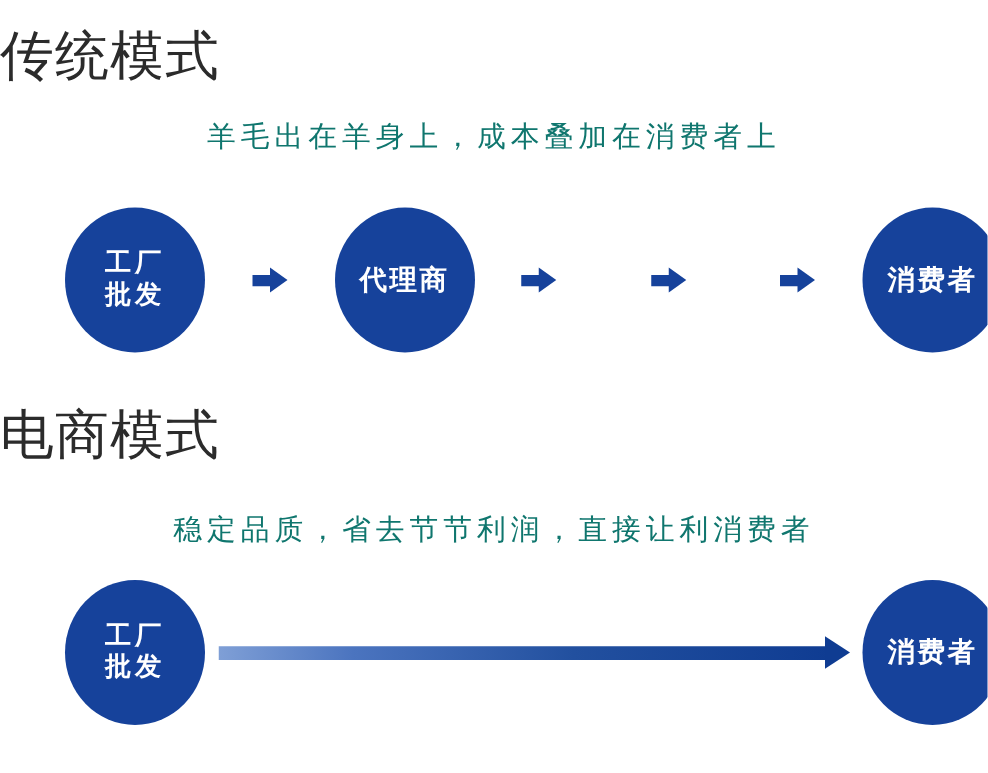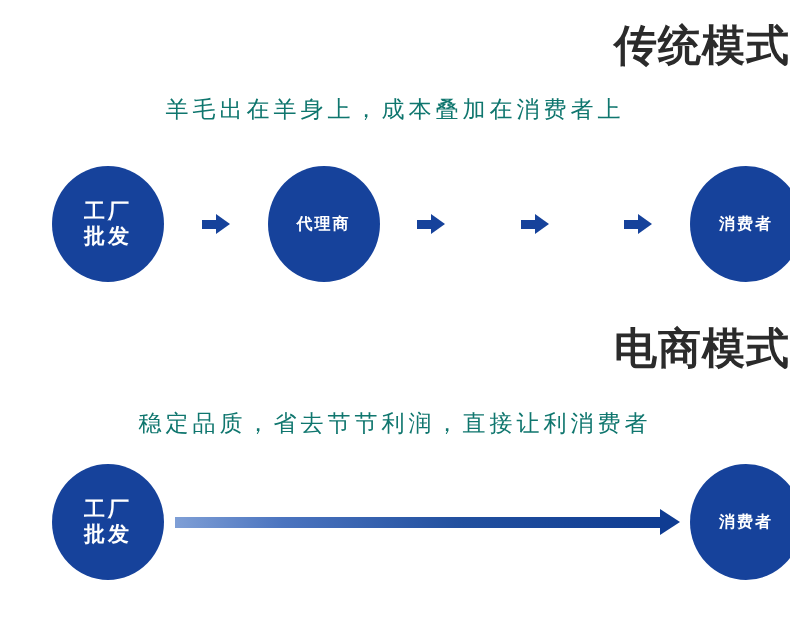--- a/index.html
+++ b/index.html
@@ -19,23 +19,23 @@
   .stage {
     position: absolute;
     inset: 0;
   }
 
   
   .section-title {
     position: absolute;
     left: 0;
     width: 790px;
-    text-align: right;
+    text-align: left;
     font-size: 43px;
-    font-weight: bold;
+    font-weight: normal;
     color: #2b2b2b;
     letter-spacing: 1px;
     line-height: 1;
     white-space: nowrap;
   }
   .section-subtitle {
     position: absolute;
     left: 0;
     width: 790px;
     text-align: center;
@@ -73,21 +73,21 @@
     background: #16429b;
     color: #ffffff;
     display: flex;
     flex-direction: column;
     align-items: center;
     justify-content: center;
     flex: 0 0 auto;
     text-align: center;
     line-height: 1.18;
     font-weight: bold;
-    font-size: 16px;
+    font-size: 22px;
     letter-spacing: 2px;
   }
   .node-circle .line {
     display: block;
     white-space: nowrap;
   }
   .node-circle.two-line {
     font-size: 21px;
     letter-spacing: 3px;
   }

